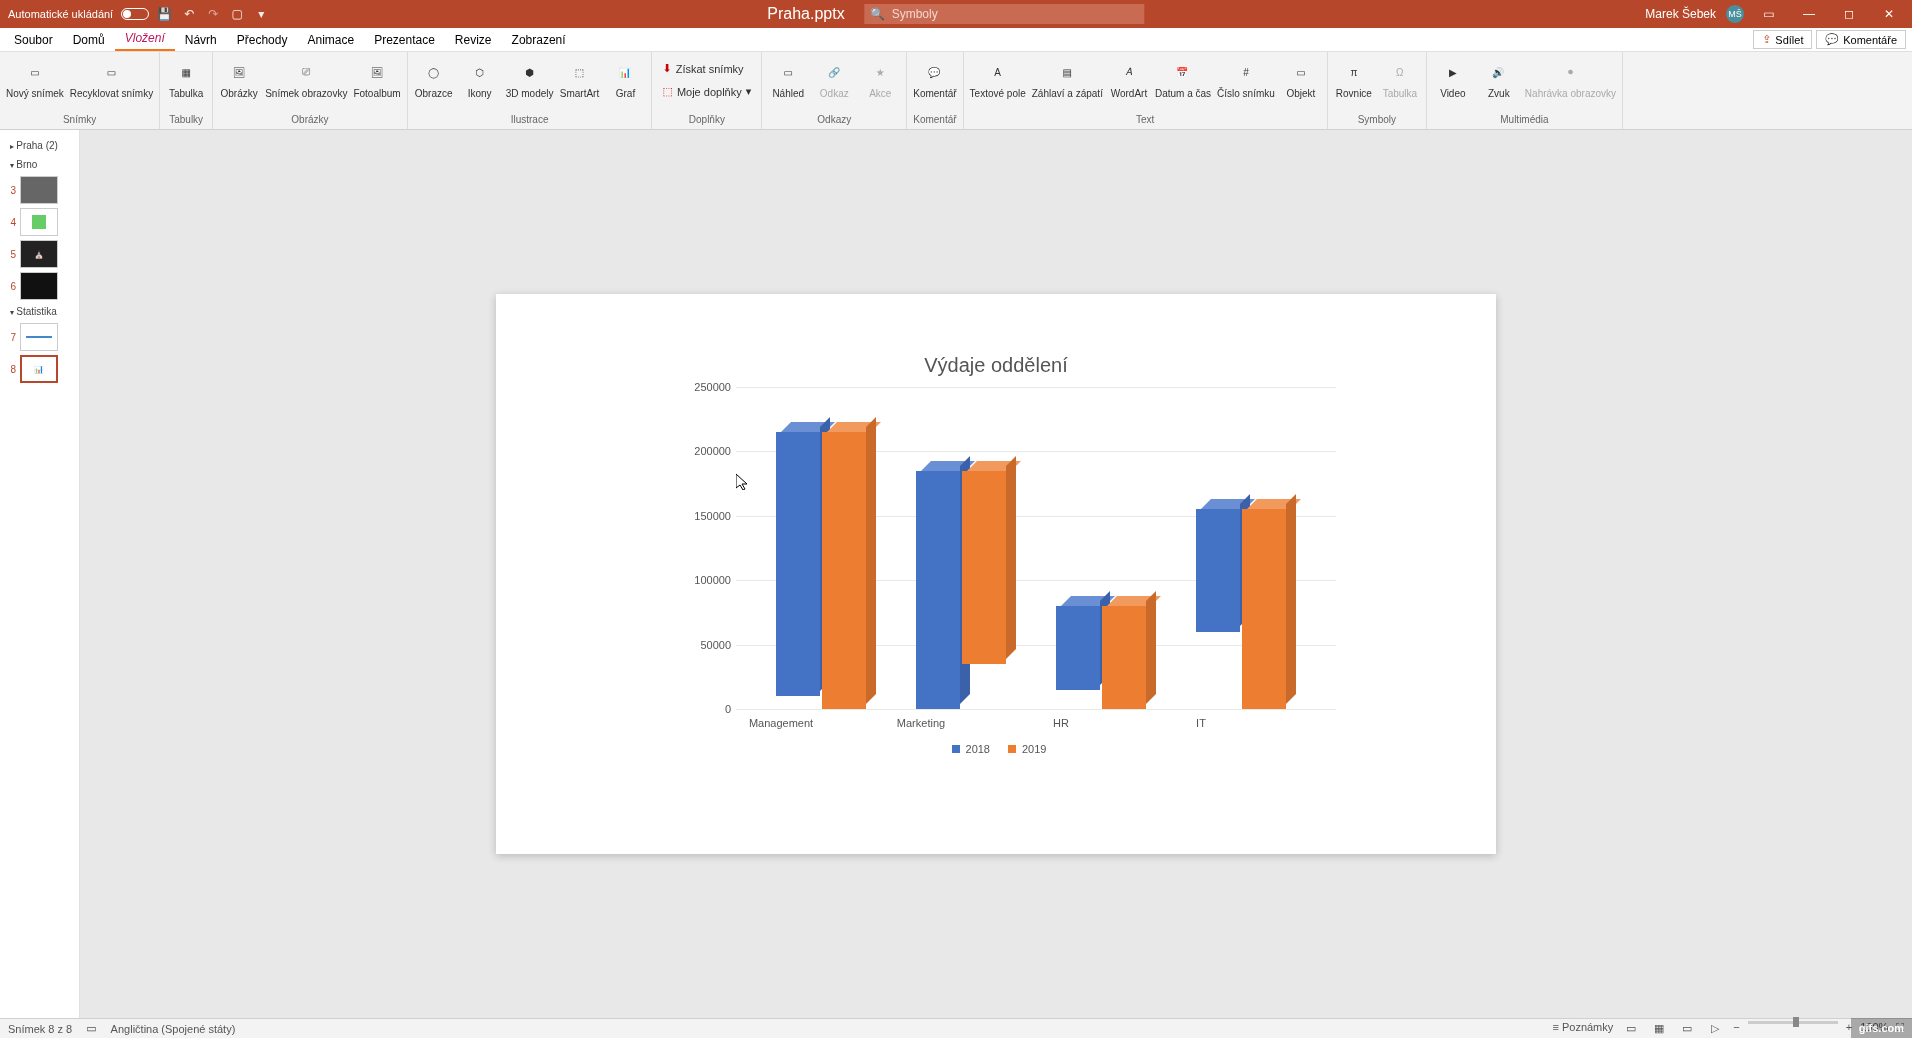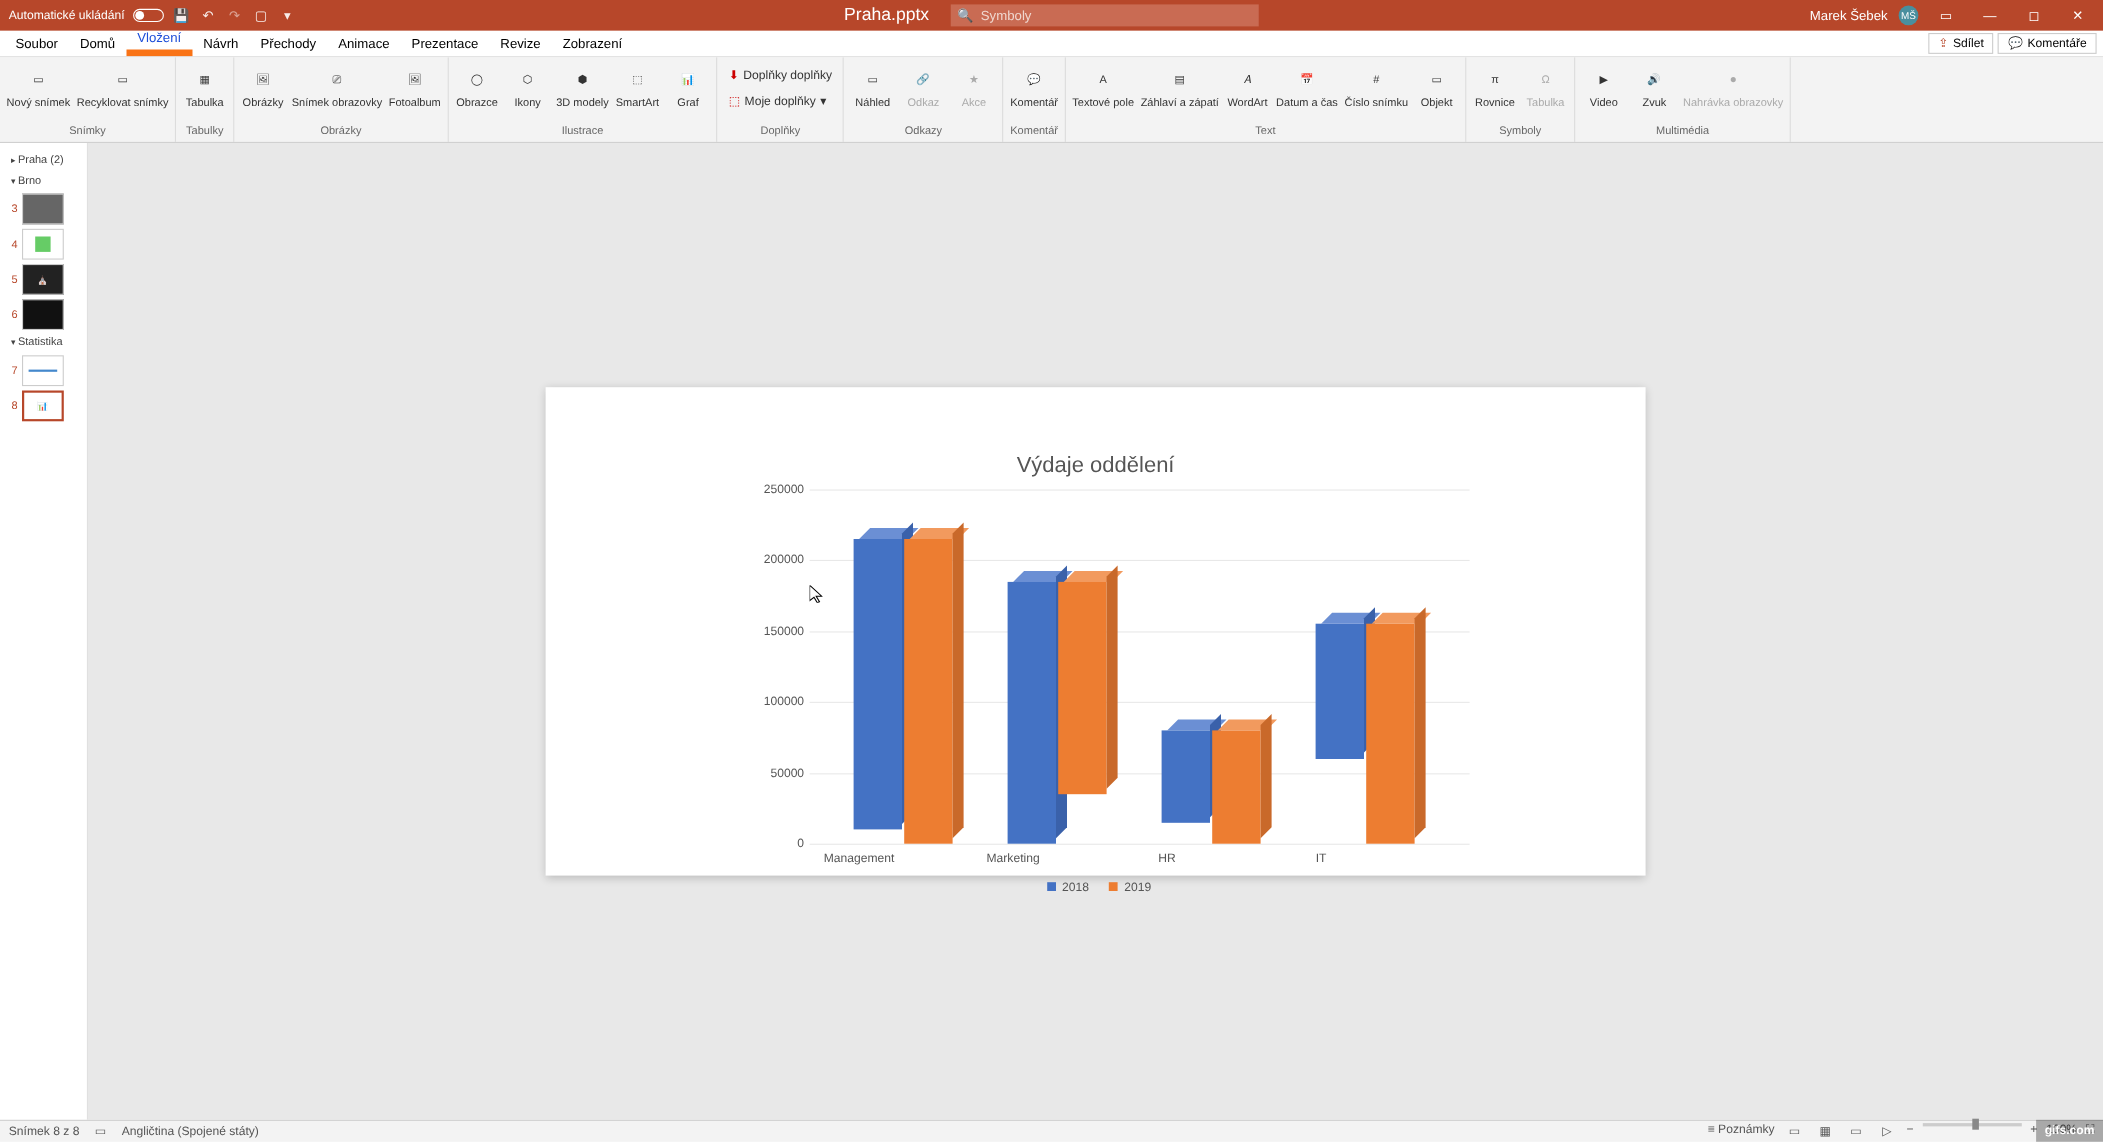--- a/index.html
+++ b/index.html
@@ -15,21 +15,21 @@
 .titlebar .center { position: absolute; left: 50%; transform: translateX(-50%); display: flex; align-items: center; gap: 20px; }
 .filename { font-size: 16px; }
 .searchbox { background: #c96b53; width: 280px; height: 20px; display: flex; align-items: center; padding: 0 6px; gap: 6px; color: #f0d8d0; font-size: 12px; }
 .titlebar .right { margin-left: auto; display: flex; align-items: center; gap: 10px; padding-right: 8px; }
 .user-badge { width: 18px; height: 18px; background: #4a8f9e; border-radius: 50%; display: flex; align-items: center; justify-content: center; font-size: 9px; }
 .win-btn { width: 30px; height: 28px; display: flex; align-items: center; justify-content: center; cursor: pointer; }
 
 
 .menutabs { height: 24px; background: #fff; display: flex; align-items: flex-end; border-bottom: 1px solid #e0e0e0; padding-left: 4px; position: relative; }
 .menutab { padding: 4px 10px; font-size: 12px; cursor: pointer; }
-.menutab.active { color: #1d4ed8; border-bottom: 6px solid #f97316; }
+.menutab.active { color: #be185d; border-bottom: 2px solid #f97316; font-style: italic; }
 .menutabs .right-btns { position: absolute; right: 6px; top: 2px; display: flex; gap: 4px; }
 .share-btn, .comment-btn { border: 1px solid #ccc; padding: 2px 8px; font-size: 11px; display: flex; align-items: center; gap: 4px; cursor: pointer; }
 
 
 .ribbon { height: 78px; background: #f3f3f3; border-bottom: 1px solid #d0d0d0; display: flex; }
 .rgroup { border-right: 1px solid #dcdcdc; display: flex; flex-direction: column; align-items: center; padding: 2px 6px; }
 .rgroup-items { display: flex; gap: 6px; flex: 1; align-items: flex-start; padding-top: 4px; }
 .ritem { display: flex; flex-direction: column; align-items: center; justify-content: flex-start; font-size: 10px; cursor: pointer; text-align: center; min-width: 40px; gap: 2px; color: #333; }
 .ritem.disabled { color: #aaa; }
 .ritem .ricon { width: 28px; height: 28px; display: flex; align-items: center; justify-content: center; }
@@ -43,21 +43,21 @@
 .slidepanel { width: 80px; background: #fff; border-right: 1px solid #e0e0e0; overflow-y: auto; padding: 6px 0; }
 .section-hdr { font-size: 10px; padding: 4px 10px; color: #444; cursor: pointer; }
 .section-hdr::before { content: "▸ "; font-size: 8px; }
 .section-hdr.open::before { content: "▾ "; }
 .thumb-row { display: flex; align-items: center; gap: 4px; padding: 2px 6px; }
 .thumb-num { width: 10px; font-size: 10px; color: #b7472a; text-align: right; }
 .thumb { width: 38px; height: 28px; border: 1px solid #ccc; background: #fff; cursor: pointer; display: flex; align-items: center; justify-content: center; font-size: 8px; }
 .thumb.selected { border: 2px solid #b7472a; }
 
 .canvas-area { flex: 1; background: #e8e8e8; display: flex; align-items: center; justify-content: center; position: relative; }
-.slide { width: 1000px; height: 444px; background: #fff; box-shadow: 0 2px 8px rgba(0,0,0,0.2); position: relative; }
+.slide { width: 1000px; height: 560px; background: #fff; box-shadow: 0 2px 8px rgba(0,0,0,0.2); position: relative; }
 
 
 .chart-wrap { position: absolute; left: 160px; top: 60px; width: 680px; height: 440px; }
 .chart-title { text-align: center; font-size: 20px; color: #555; margin-bottom: 10px; }
 .plot { position: relative; width: 640px; height: 340px; margin-left: 40px; }
 .gridline { position: absolute; left: 40px; right: 0; height: 1px; background: #e8e8e8; }
 .ylab { position: absolute; left: -10px; width: 45px; text-align: right; font-size: 11px; color: #555; transform: translateY(-50%); }
 .bars { position: absolute; left: 40px; right: 0; bottom: 18px; top: 0; }
 .bar-group { position: absolute; bottom: 0; width: 110px; display: flex; justify-content: center; gap: 2px; }
 .bar { width: 44px; position: relative; }
@@ -206,21 +206,21 @@
           <div class="ricon">📊</div>
           <div class="rlabel">Graf</div>
         </div>
     </div>
     <div class="rgroup-label">Ilustrace</div>
   </div>
   <div class="rgroup">
     <div class="ritem-stack">
       <div class="ritem-small">
           <span style="color:#c00">⬇</span>
-          <span>Doplňky doplňky</span>
+          <span>Získat snímky</span>
         </div>
       <div class="ritem-small"><span style="color:#c00">⬚</span><span>Moje doplňky</span> ▾</div>
     </div>
     <div class="rgroup-label" style="margin-top:auto">Doplňky</div>
   </div>
   <div class="rgroup">
     <div class="rgroup-items">
       <div class="ritem">
           <div class="ricon">▭</div>
           <div class="rlabel">Náhled</div>

